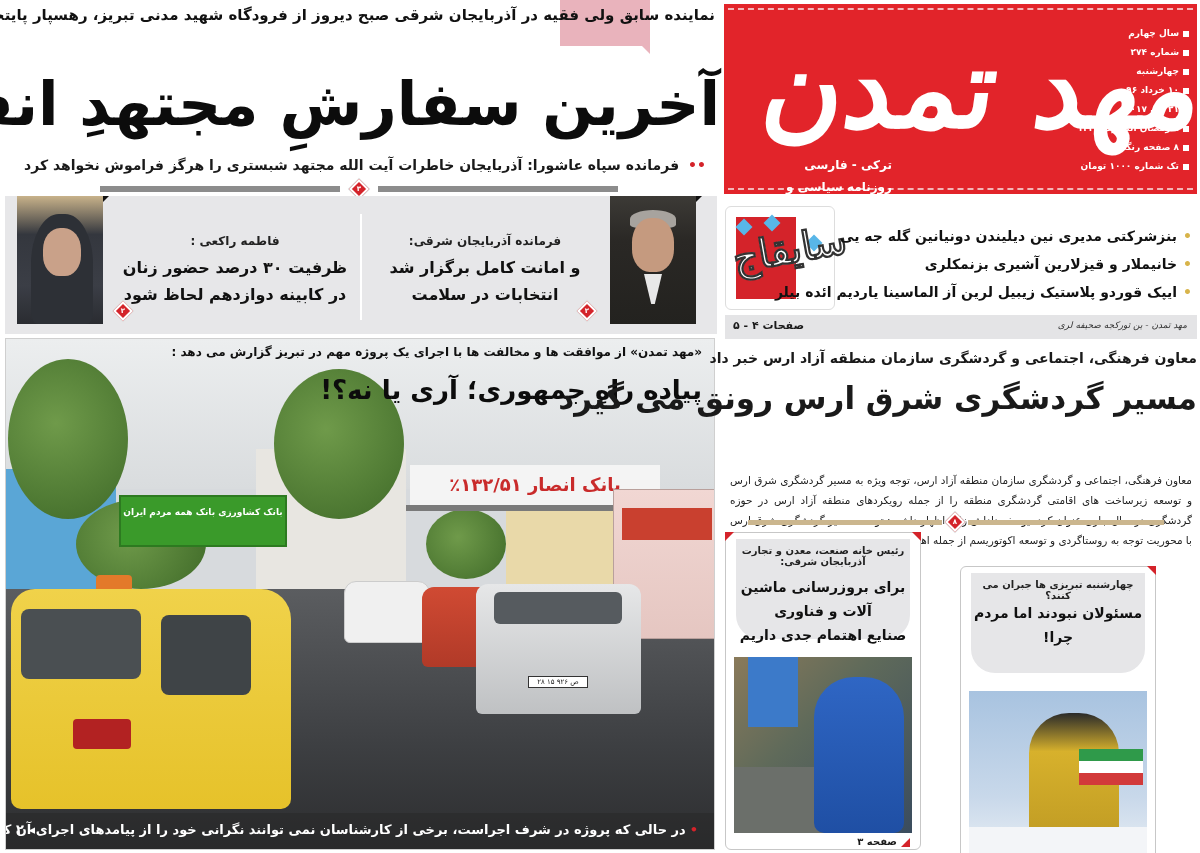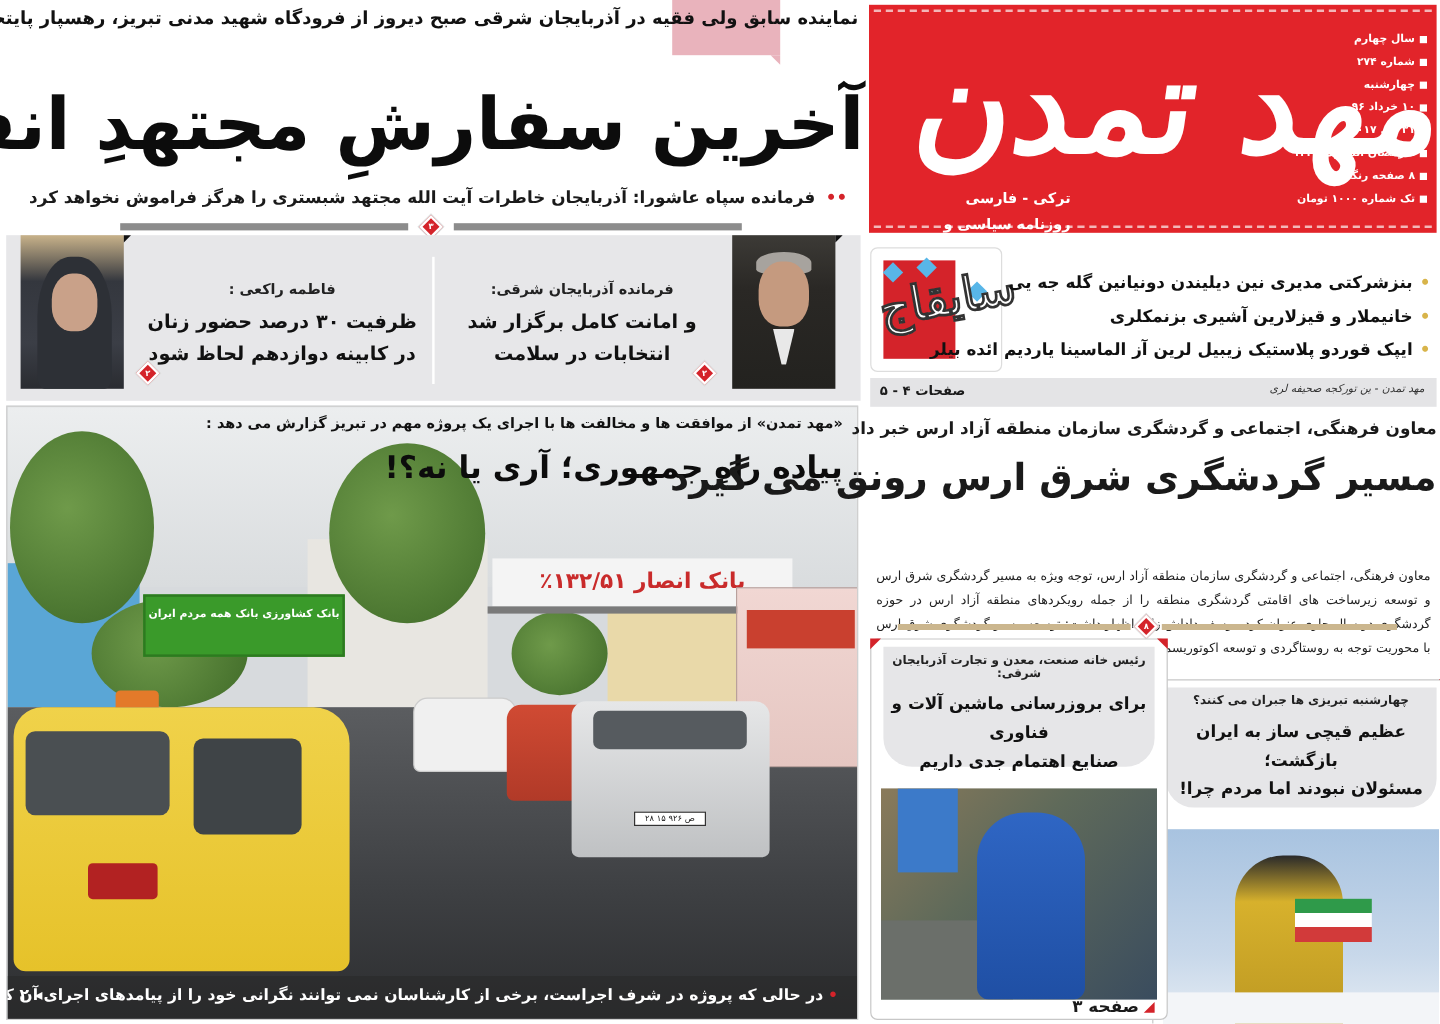--- a/index.html
+++ b/index.html
@@ -89,28 +89,28 @@
   .supp-bar .left { position:absolute; left: 8px; top: 4px; font-size: 11px; font-weight: bold; }
   .supp-bar .right { position:absolute; right: 10px; top: 5px; font-size: 9px; font-style: italic; color: #333; }
 
   
   .aras-kicker { left: 725px; top: 350px; width: 472px; text-align: center; font-size: 14px; font-weight: bold; white-space: nowrap; }
   .aras-title { left: 725px; top: 376px; width: 472px; text-align: center; font-size: 31px; font-weight: bold; line-height: 44px; white-space: nowrap; letter-spacing: -0.5px; }
   .aras-body { left: 730px; top: 432px; width: 462px; font-size: 10.5px; line-height: 20px; text-align: justify; color: #222; margin-top: 38px; }
   .gold-sep { top: 520px; height: 5px; background: #cbb68e; }
 
   
-  .card { top: 532px; width: 248px; height: 318px; border: 1px solid #c7c7c7; border-radius: 6px; background: #fff; }
+  .card { top: 532px; width: 196px; height: 318px; border: 1px solid #c7c7c7; border-radius: 6px; background: #fff; }
   .card .head { position:absolute; left: 10px; right: 10px; top: 6px; height: 100px; background: #e6e6e8; border-radius: 0 0 24px 24px; text-align: center; }
   .card .lbl { font-size: 10px; color: #222; margin-top: 6px; font-weight: bold; }
   .card .ttl { font-size: 14px; font-weight: bold; line-height: 24px; margin-top: 8px; color: #111; }
   .card .redcorner { position:absolute; right: -1px; top: -1px; border-top: 9px solid #d4232a; border-left: 9px solid transparent; }
   .card .redcorner2 { position:absolute; left: -1px; top: -1px; border-top: 9px solid #d4232a; border-right: 9px solid transparent; }
   .card .photo { position:absolute; left: 8px; right: 8px; top: 124px; height: 176px; overflow: hidden; }
-  .card .foot { position:absolute; right: 10px; bottom: 2px; font-size: 14px; font-weight: bold; }
+  .card .foot { position:absolute; right: 10px; bottom: 2px; font-size: 10px; font-weight: bold; }
   .card .foot::before { content: ""; display: inline-block; border-bottom: 9px solid #d4232a; border-left: 9px solid transparent; margin-left: 4px; vertical-align: middle; }
 
   .workshop { background: linear-gradient(135deg,#8a7a5a 0%, #5f6a5a 40%, #3a4c5e 100%); }
   .workshop .worker { position:absolute; left: 80px; top: 20px; width: 90px; height: 156px; background: linear-gradient(180deg,#2f66c4,#1f4fa4); border-radius: 40px 40px 10px 10px; }
   .workshop .machine { position:absolute; left: 14px; top: 0; width: 50px; height: 70px; background: #3c7ac9; }
   .workshop .bed { position:absolute; left: 0; top: 110px; width: 110px; height: 66px; background: #6b6f6a; }
   .summit { background: linear-gradient(180deg,#a8c3e0 0%, #c8d8ea 60%, #eef2f6 100%); }
   .summit .climber { position:absolute; left: 60px; top: 22px; width: 90px; height: 154px; background: linear-gradient(180deg,#2a2a2a 0%, #d7b12c 25%, #b99521 100%); border-radius: 40px 40px 8px 8px; }
   .summit .flag { position:absolute; left: 110px; top: 58px; width: 64px; height: 36px; background: linear-gradient(180deg,#2f9a4a 0 33%, #fff 33% 66%, #d23a3a 66% 100%); }
   .summit .snow { position:absolute; left: 0; bottom: 0; width: 100%; height: 40px; background: #f3f5f8; }
@@ -245,21 +245,20 @@
 <div class="abs gold-sep" style="left:748px;width:194px;"></div>
 <div class="abs gold-sep" style="left:968px;width:196px;"></div>
 <div class="abs diamond" style="left:948px;top:515px;">
     <span>۸</span>
   </div>
 
 <div class="abs card" style="left:960px;margin-top:34px;">
   <div class="redcorner"></div>
   <div class="head">
     <div class="lbl">چهارشنبه تبریزی ها جبران می کنند؟</div>
-    <div class="ttl">عظیم قیچی ساز به ایران بازگشت؛</div>
     <div class="ttl" style="margin-top:0">مسئولان نبودند اما مردم چرا!</div>
   </div>
   <div class="photo summit">
     <div class="climber"></div>
       <div class="flag"></div>
       <div class="snow"></div>
   </div>
   <div class="foot">صفحه ۶</div>
 </div>
 

